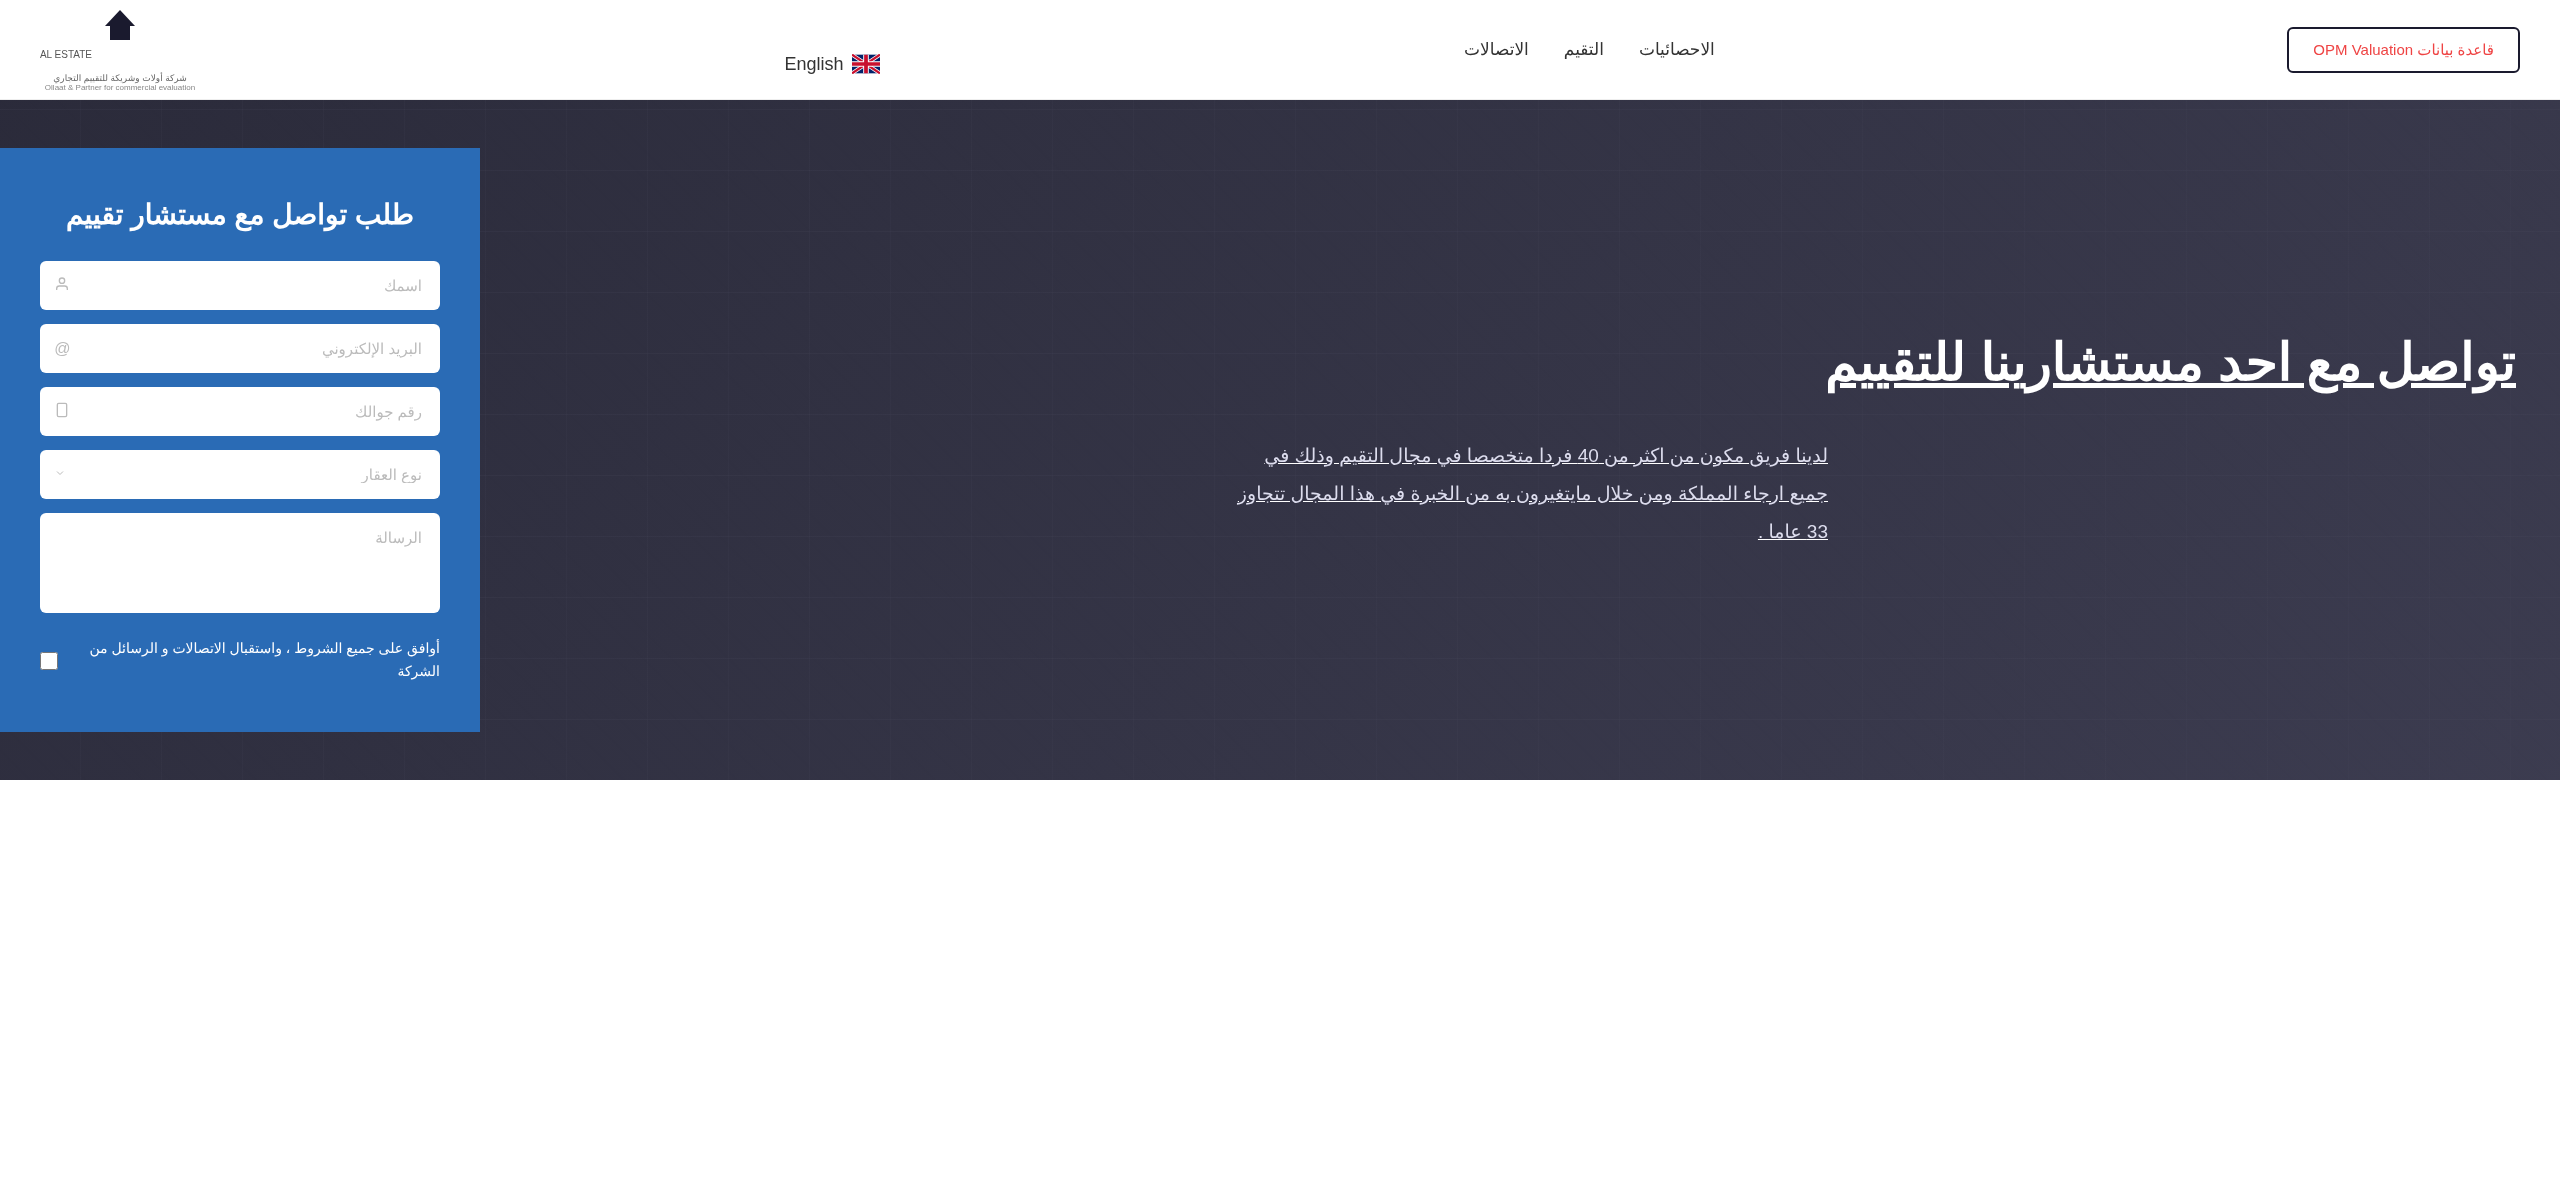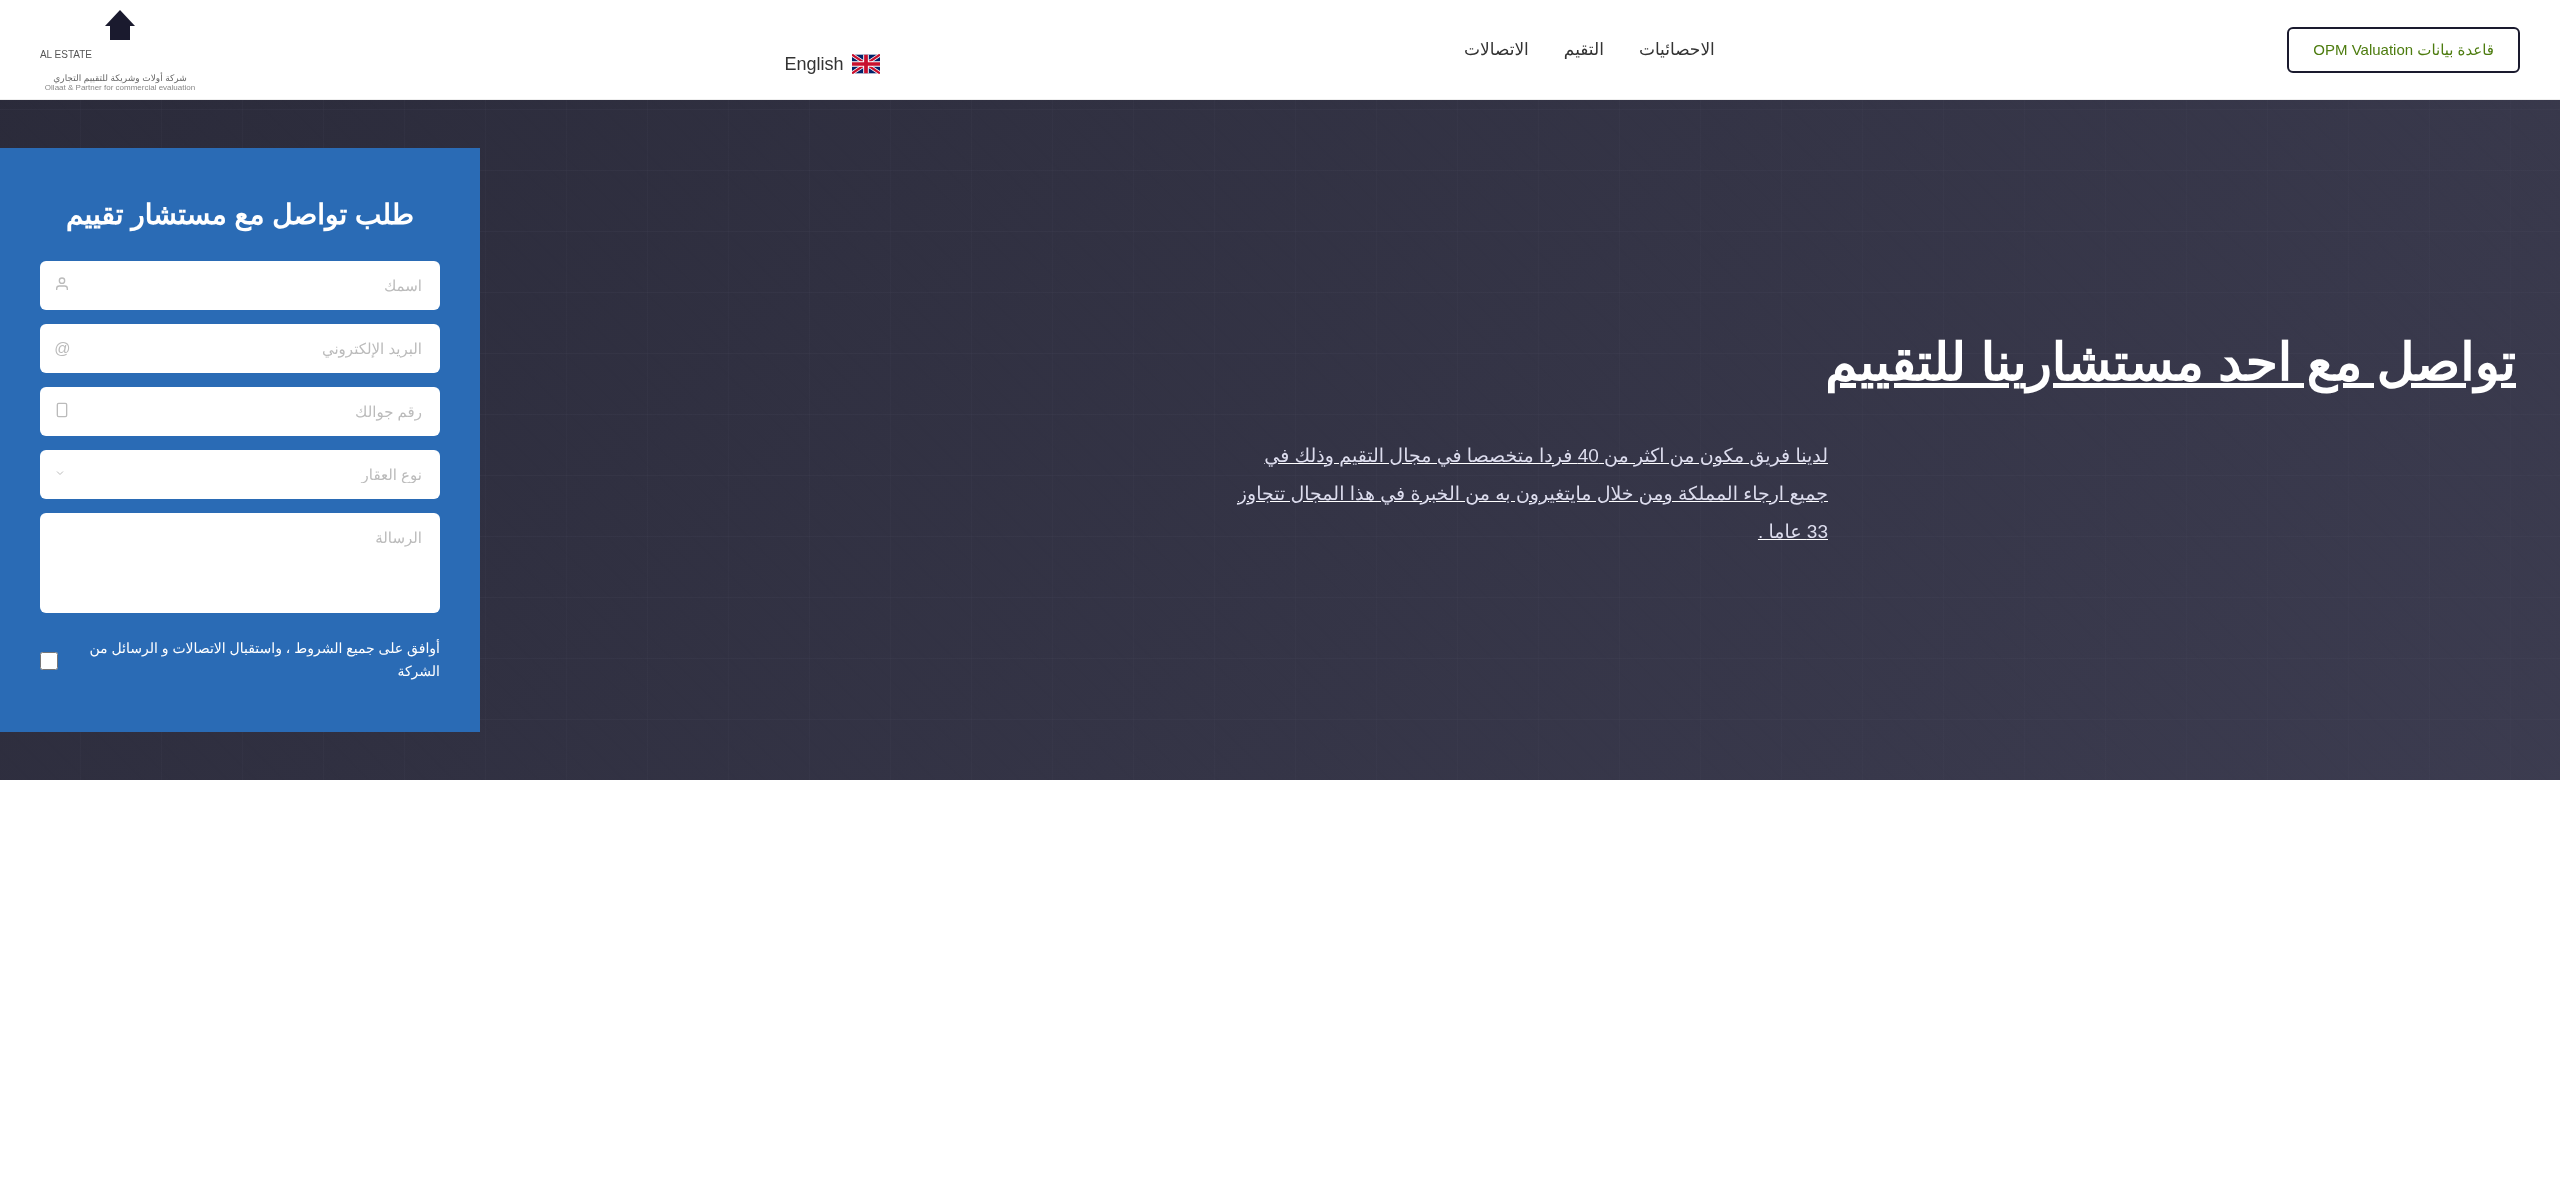--- a/index.html
+++ b/index.html
@@ -75,21 +75,21 @@
       border: none;
       padding: 14px 28px;
       font-size: 16px;
       border-radius: 6px;
       cursor: pointer;
       font-family: Arial, sans-serif;
     }
 
     .btn-db {
       background: #fff;
-      color: #4d7c0f;
+      color: #ef4444;
       border: 2px solid #1a1a2e;
       padding: 12px 24px;
       font-size: 15px;
       border-radius: 6px;
       cursor: pointer;
       font-family: Arial, sans-serif;
     }
 
     
     .hero {

